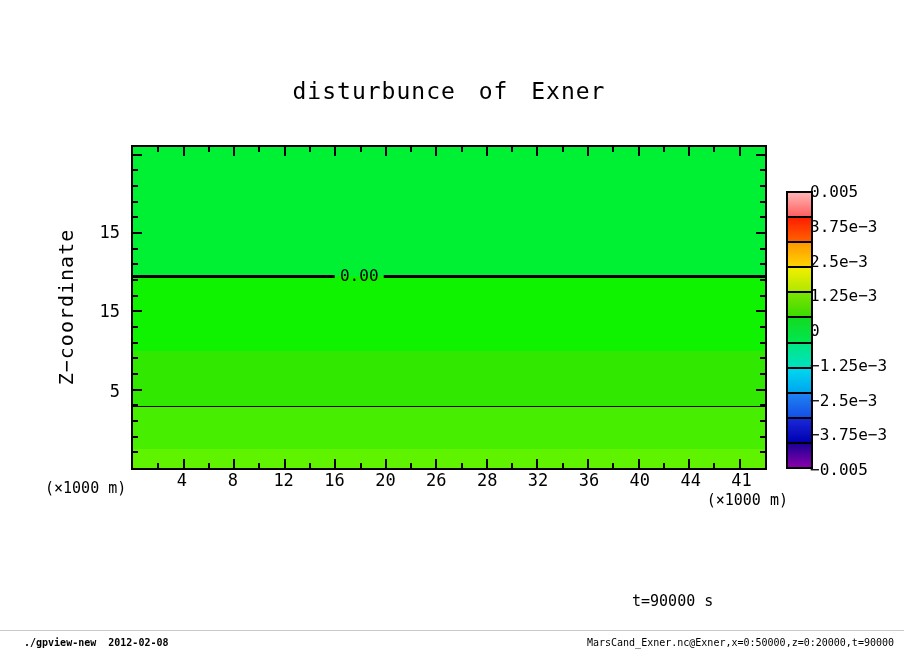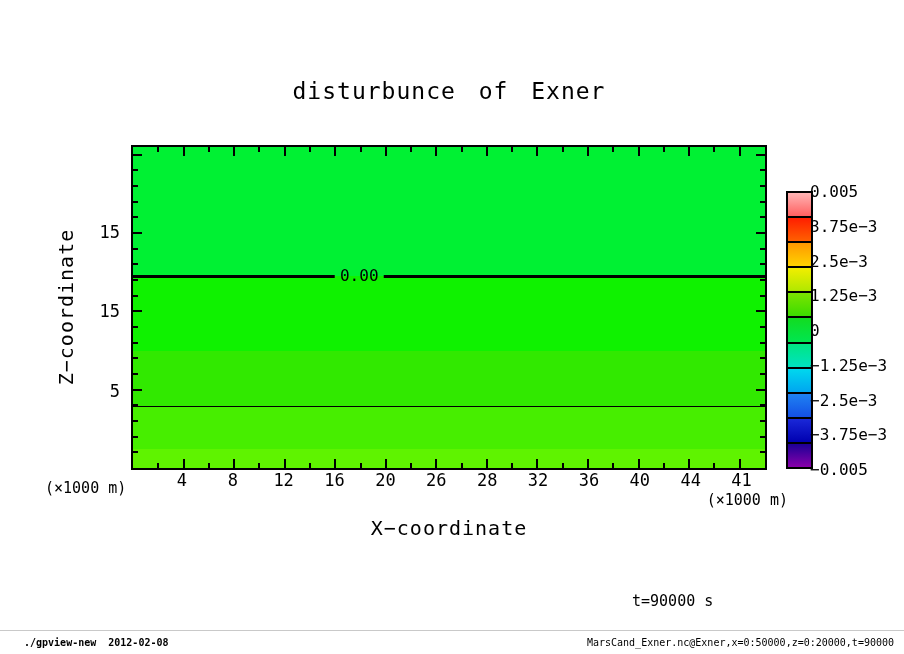--- a/index.html
+++ b/index.html
@@ -162,21 +162,20 @@
       <span style="left: 64%;">32</span>
       <span style="left: 72%;">36</span>
       <span style="left: 80%;">40</span>
       <span style="left: 88%;">44</span>
       <span style="left: 96%;">41</span>
     </div>
 
   <div class="unit-left">(×1000 m)</div>
   <div class="unit-right">(×1000 m)</div>
 
-  <div class="xaxis-title">X−coordinate</div>
 
   <div class="cbar">
       <div class="seg" style="background: linear-gradient(rgb(255, 180, 180), rgb(255, 96, 96));"></div>
       <div class="seg" style="background: linear-gradient(rgb(255, 30, 0), rgb(255, 96, 0));"></div>
       <div class="seg" style="background: linear-gradient(rgb(255, 152, 0), rgb(255, 210, 0));"></div>
       <div class="seg" style="background: linear-gradient(rgb(242, 238, 0), rgb(176, 232, 0));"></div>
       <div class="seg" style="background: linear-gradient(rgb(124, 228, 0), rgb(60, 220, 0));"></div>
       <div class="seg" style="background: linear-gradient(rgb(18, 220, 32), rgb(0, 230, 80));"></div>
       <div class="seg" style="background: linear-gradient(rgb(0, 230, 130), rgb(0, 226, 192));"></div>
       <div class="seg" style="background: linear-gradient(rgb(0, 216, 238), rgb(0, 166, 240));"></div>

